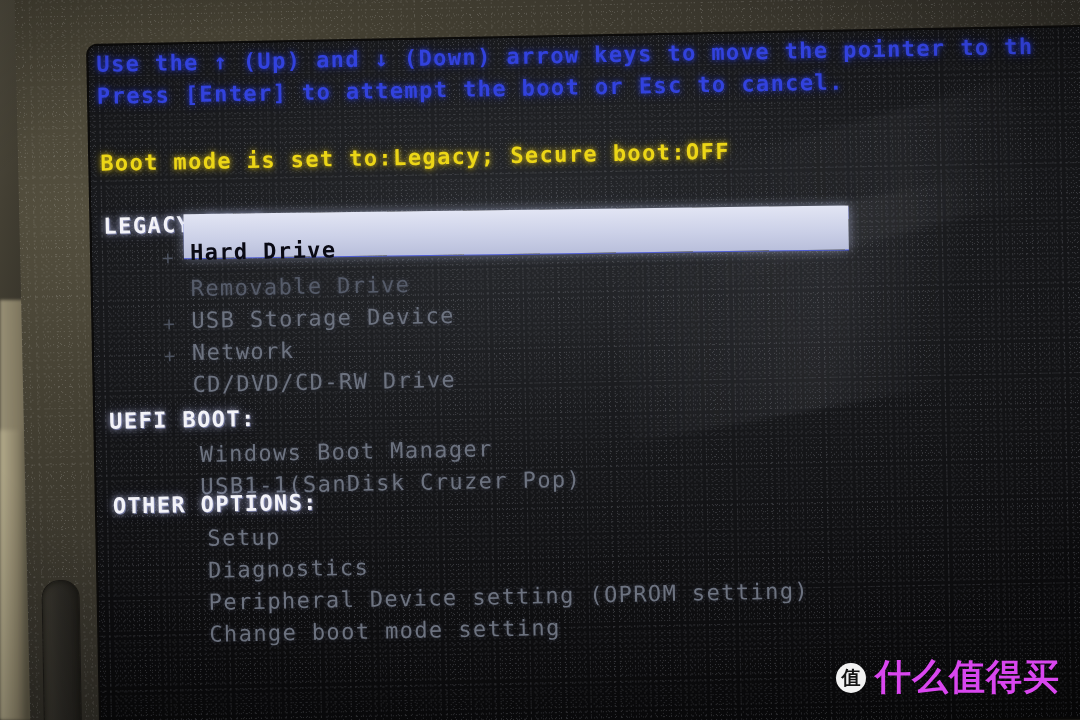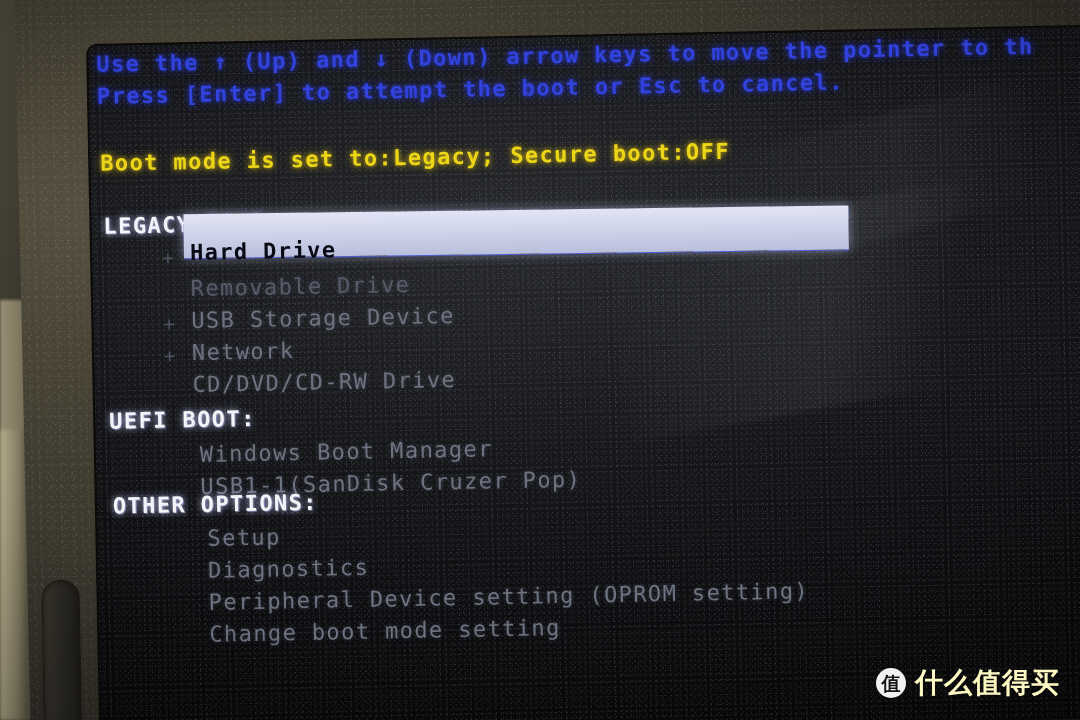--- a/index.html
+++ b/index.html
@@ -211,23 +211,23 @@
     border-radius: 50%;
     background: #f2f2f2;
     color: #141414;
     font-family: "DejaVu Sans", sans-serif;
     font-size: 19px;
     font-weight: bold;
     display: flex; align-items: center; justify-content: center;
     line-height: 1;
   }
   .wm-text {
-    color: #fef9c3;
+    color: #d946ef;
     font-family: "DejaVu Sans", sans-serif;
-    font-size: 28px;
+    font-size: 36px;
     font-weight: bold;
     letter-spacing: 1px;
     text-align: right;
   }
 
   
   .vignette {
     position: absolute; inset: 0;
     pointer-events: none;
     background: radial-gradient(115% 95% at 50% 45%, rgba(0,0,0,0) 48%, rgba(0,0,0,.32) 82%, rgba(0,0,0,.62) 100%);

